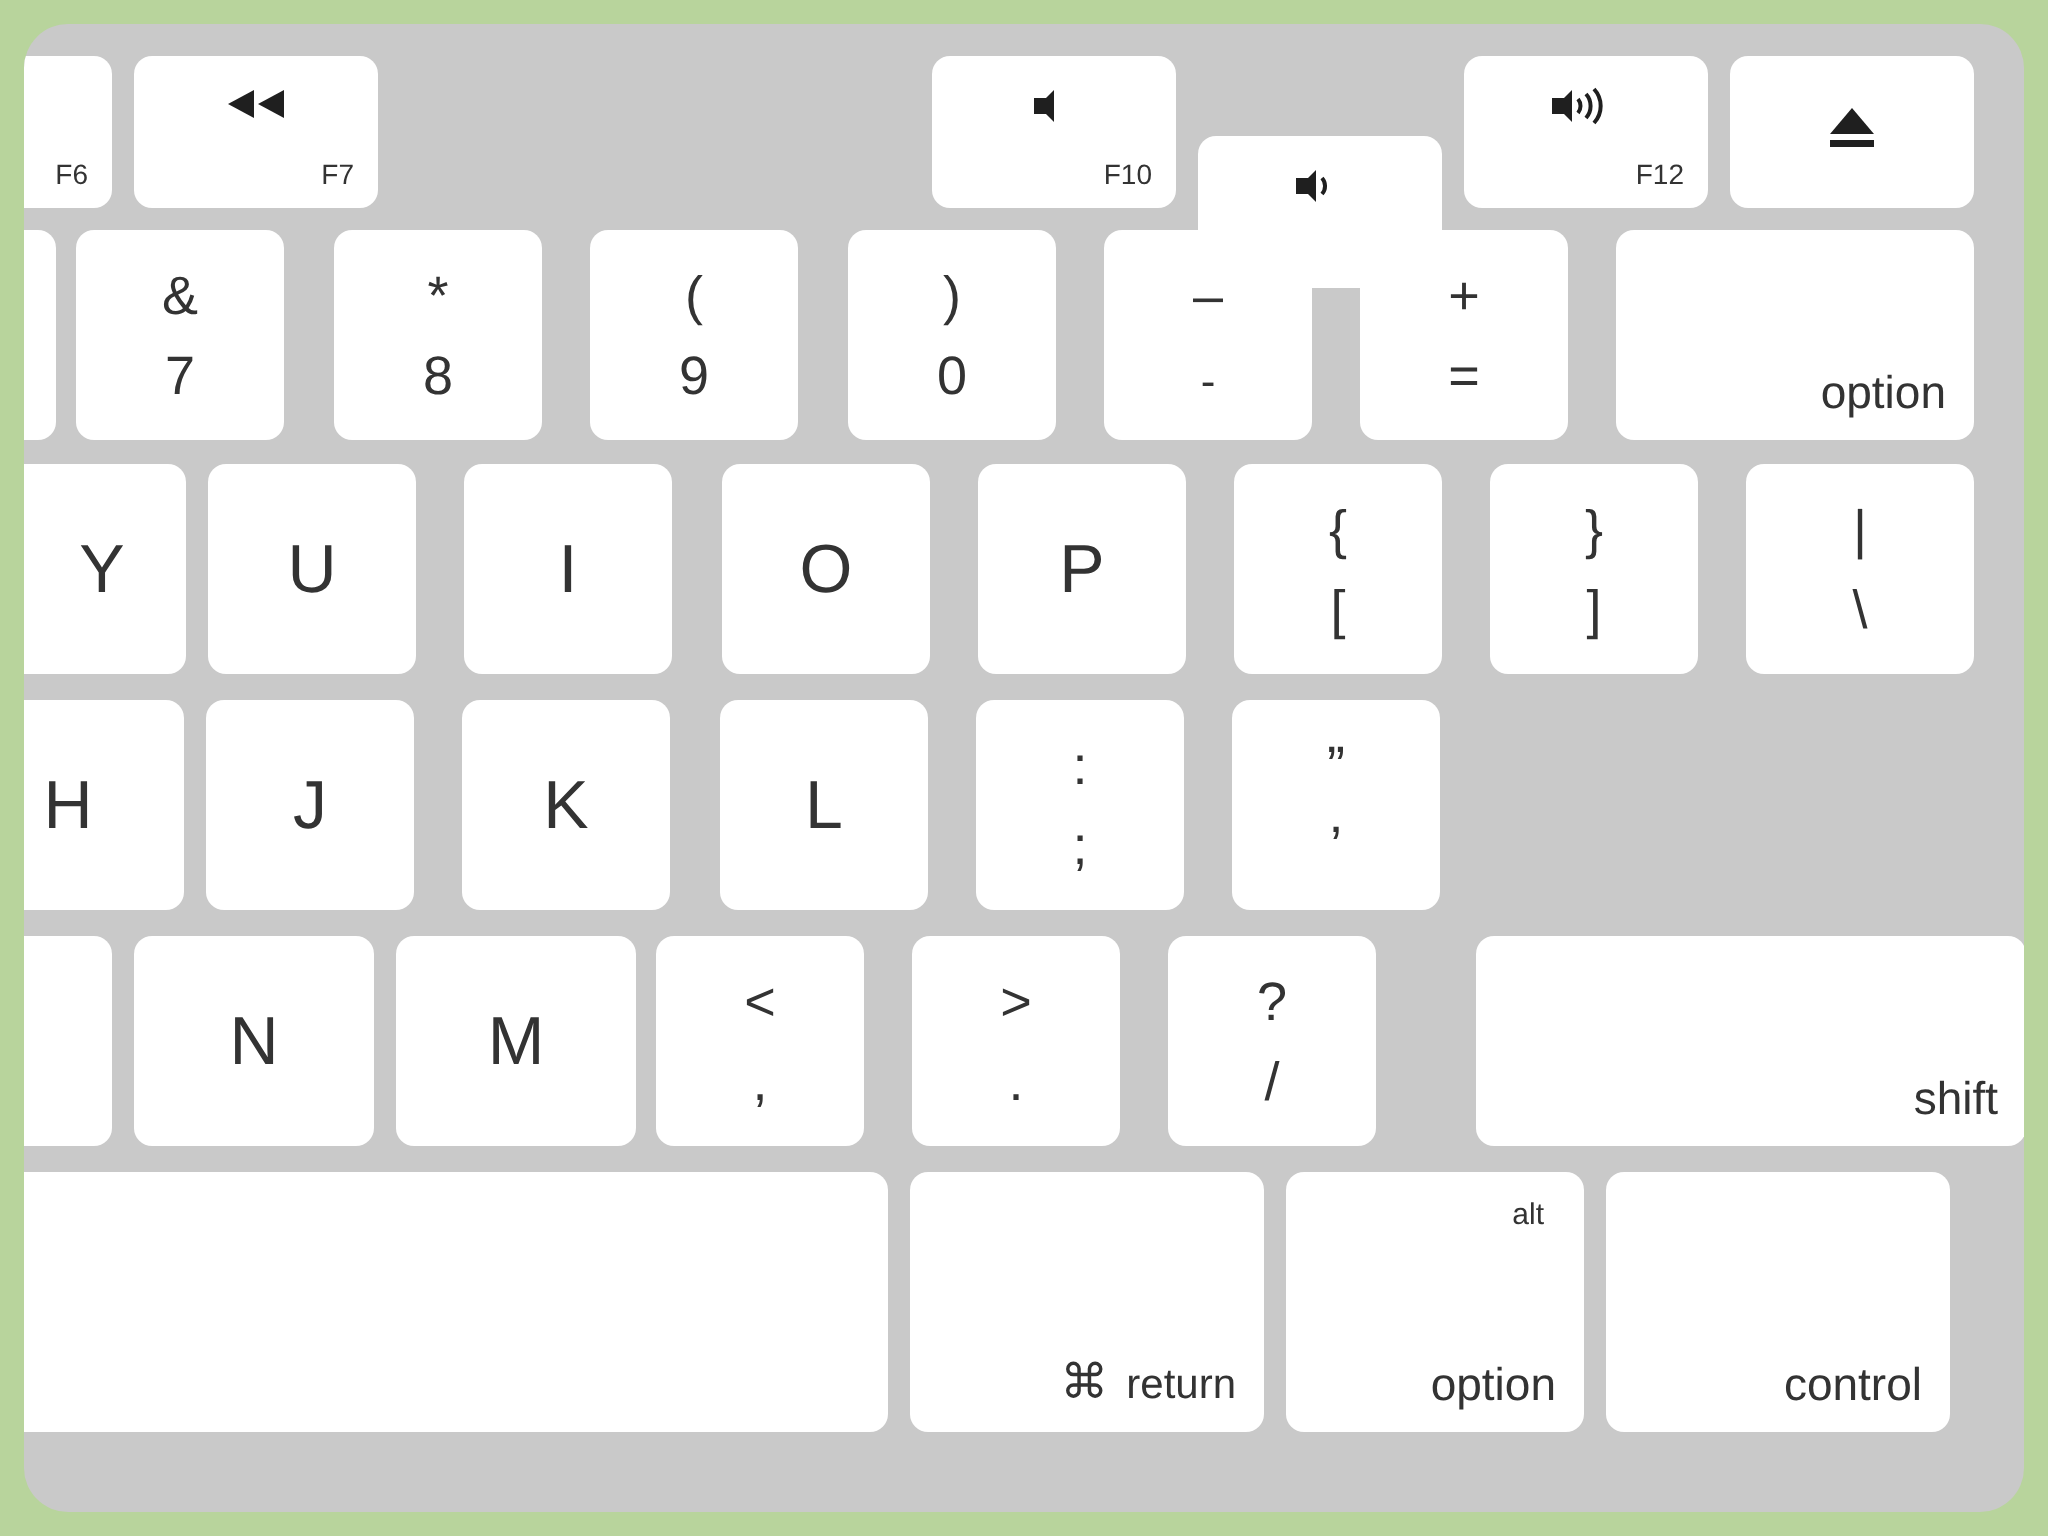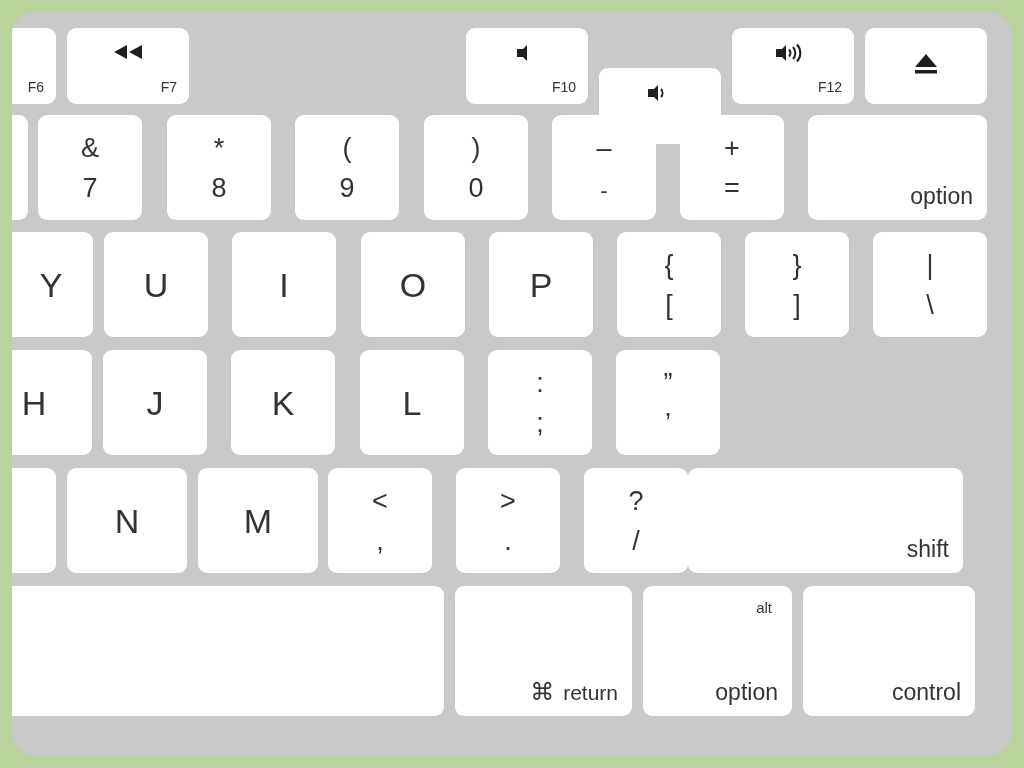--- a/index.html
+++ b/index.html
@@ -317,21 +317,21 @@
       <div class="key" style="left:444px; top:0; width:104px; height:105px;">
         <span class="lbl dual-top">&gt;</span>
         <span class="lbl dual-bot">.</span>
       </div>
 
       <div class="key" style="left:572px; top:0; width:104px; height:105px;">
         <span class="lbl dual-top">?</span>
         <span class="lbl dual-bot">/</span>
       </div>
 
-      <div class="key" style="left:676px; top:0; width:275px; height:105px;">
+      <div class="key" style="left:726px; top:0; width:275px; height:105px;">
         <span class="lbl br" style="font-size:23px;">shift</span>
       </div>
     </div>
 
     <div class="key-row" style="top:574px; height:130px;">
 
       <div class="key" style="left:-18px; top:0; width:450px; height:130px;"></div>
 
       <div class="key" style="left:443px; top:0; width:177px; height:130px;">
         <span class="lbl cmd">

